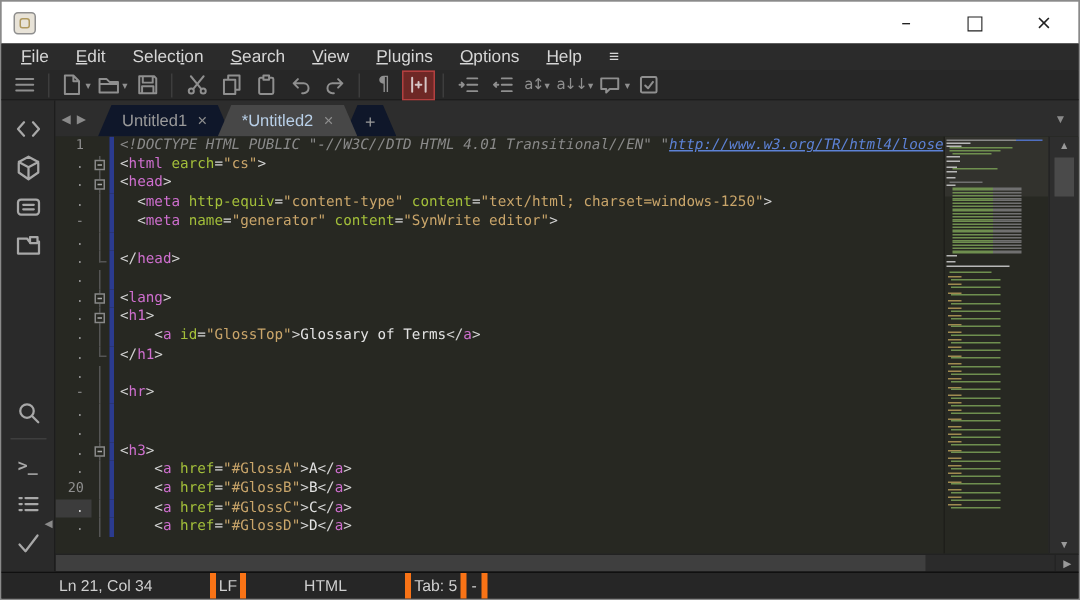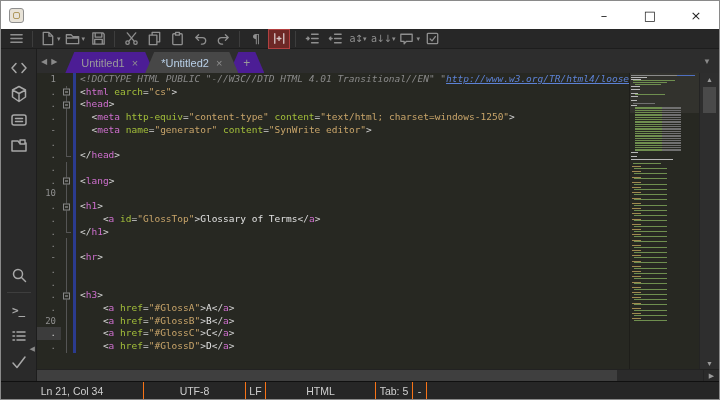--- a/index.html
+++ b/index.html
@@ -38,21 +38,21 @@
   .sspacer { flex:1 1 auto; }
   .sdivider { width:24px; height:1px; background:#3e3e3e; margin:4px 0; }
   .console-glyph { font-family:"DejaVu Sans Mono", monospace; font-size:11px; color:#a8a8a8; font-weight:bold; }
   .collapse-arrow { position:absolute; right:1px; bottom:28px; font-size:7px; color:#8a8a8a; }
 
   .content { flex:1 1 auto; display:flex; flex-direction:column; min-width:0; }
 
   
   .tabbar { height:24px; background:#2d2d2d; display:flex; align-items:flex-end; padding-left:4px; flex:0 0 auto; position:relative; }
   .tab-arrows { align-self:center; display:flex; gap:4px; margin-right:8px; font-size:8px; color:#8a8a8a; }
-  .tab { height:21px; padding:0 16px; display:flex; align-items:center; background:#4c1d95; clip-path:polygon(9px 0, calc(100% - 9px) 0, 100% 100%, 0 100%); margin-right:-9px; position:relative; z-index:1; }
+  .tab { height:21px; padding:0 16px; display:flex; align-items:center; background:#0f172a; clip-path:polygon(9px 0, calc(100% - 9px) 0, 100% 100%, 0 100%); margin-right:-9px; position:relative; z-index:1; }
   .tab .tlabel { font-size:11px; color:#9a9a9a; }
   .tab .tclose { font-size:11px; color:#8f8f8f; margin-left:7px; }
   .tab.active { background:#474747; z-index:2; }
   .tab.active .tlabel { color:#b9d0e8; }
   .tab.plus { padding:0 14px; z-index:0; }
   .tab.plus .tlabel { color:#9a9a9a; font-size:12px; }
   .tablist-arrow { position:absolute; right:8px; top:8px; font-size:8px; color:#8a8a8a; }
 
   
   .editor { flex:1 1 auto; position:relative; background:#272822; overflow:hidden; }
@@ -90,39 +90,50 @@
   .vscroll { position:absolute; top:0; bottom:0; right:0; width:20px; background:#2e2e2e; border-left:1px solid #242424; display:flex; flex-direction:column; align-items:center; }
   .varrow { height:12px; display:flex; align-items:center; justify-content:center; font-size:7px; color:#9a9a9a; width:100%; }
   .vthumb { position:absolute; top:14px; left:3px; right:3px; height:26px; background:#4a4a4a; }
   .vspacer { flex:1; }
   .hscroll { height:12px; background:#2b2b2b; border-top:1px solid #222; display:flex; flex:0 0 auto; }
   .hthumb { width:85%; background:#3f3f3f; }
   .harrow { margin-left:auto; width:16px; display:flex; align-items:center; justify-content:center; font-size:7px; color:#9a9a9a; border-left:1px solid #242424; }
 
   
   .statusbar { height:18px; background:#262626; border-top:1px solid #101010; display:flex; flex:0 0 auto; }
-  .scell { border-right:1px solid #f97316; display:flex; align-items:center; justify-content:center; font-size:10.5px; color:#cfcfcf; }
+  .scell { border-right:4px solid #f97316; display:flex; align-items:center; justify-content:center; font-size:10.5px; color:#cfcfcf; }
   .sc-caret { width:143px; } .sc-enc { width:102px; } .sc-ends { width:20px; }
   .sc-lexer { width:110px; } .sc-tab { width:37px; } .sc-wrap { width:14px; }
   .sc-fill { flex:1; border-right:none; }
 </style>
 </head>
 <body>
 
 <div class="window">
 
   <div class="titlebar">
     <span class="appicon"></span>
     <div class="wbtns">
       <span class="wbtn">–</span>
       <span class="wbtn">□</span>
       <span class="wbtn">×</span>
     </div>
   </div>
 
+  <div class="menubar">
+      <span class="menu-item"><u>F</u>ile</span>
+      <span class="menu-item"><u>E</u>dit</span>
+      <span class="menu-item">Select<u>i</u>on</span>
+      <span class="menu-item"><u>S</u>earch</span>
+      <span class="menu-item"><u>V</u>iew</span>
+      <span class="menu-item"><u>P</u>lugins</span>
+      <span class="menu-item"><u>O</u>ptions</span>
+      <span class="menu-item"><u>H</u>elp</span>
+      <span class="menu-item">≡</span>
+    </div>
 
   <div class="toolbar">
     <span class="tbtn">
       <svg width="17" height="17" viewBox="0 0 18 18">
           <path d="M3 5h12M3 9h12M3 13h12"></path>
         </svg>
     </span>
     <span class="tsep"></span>
     <span class="tbtn">
       <svg width="17" height="17" viewBox="0 0 18 18">
@@ -287,21 +298,20 @@
         <div class="rows" id="rows-host">
             <div class="erow"><span class="ln">1</span><span class="fold"></span><span class="bluebar"></span><span class="code"><span class="tk-c">&lt;!DOCTYPE HTML PUBLIC "-//W3C//DTD HTML 4.01 Transitional//EN" "</span><span class="tk-l">http://www.w3.org/TR/html4/loose.dtd"&gt;</span></span></div>
             <div class="erow"><span class="ln">.</span><span class="fold"><span class="fline"></span><span class="fbox"></span></span><span class="bluebar"></span><span class="code"><span class="tk-k">&lt;</span><span class="tk-t">html</span><span class="tk-k"> </span><span class="tk-a">earch</span><span class="tk-k">=</span><span class="tk-s">"cs"</span><span class="tk-k">&gt;</span></span></div>
             <div class="erow"><span class="ln">.</span><span class="fold"><span class="fline"></span><span class="fbox"></span></span><span class="bluebar"></span><span class="code"><span class="tk-k">&lt;</span><span class="tk-t">head</span><span class="tk-k">&gt;</span></span></div>
             <div class="erow"><span class="ln">.</span><span class="fold"><span class="fline"></span></span><span class="bluebar"></span><span class="code"><span class="tk-k">  &lt;</span><span class="tk-t">meta</span><span class="tk-k"> </span><span class="tk-a">http-equiv</span><span class="tk-k">=</span><span class="tk-s">"content-type"</span><span class="tk-k"> </span><span class="tk-a">content</span><span class="tk-k">=</span><span class="tk-s">"text/html; charset=windows-1250"</span><span class="tk-k">&gt;</span></span></div>
             <div class="erow"><span class="ln">-</span><span class="fold"><span class="fline"></span></span><span class="bluebar"></span><span class="code"><span class="tk-k">  &lt;</span><span class="tk-t">meta</span><span class="tk-k"> </span><span class="tk-a">name</span><span class="tk-k">=</span><span class="tk-s">"generator"</span><span class="tk-k"> </span><span class="tk-a">content</span><span class="tk-k">=</span><span class="tk-s">"SynWrite editor"</span><span class="tk-k">&gt;</span></span></div>
             <div class="erow"><span class="ln">.</span><span class="fold"><span class="fline"></span></span><span class="bluebar"></span></div>
             <div class="erow"><span class="ln">.</span><span class="fold"><span class="fend"></span></span><span class="bluebar"></span><span class="code"><span class="tk-k">&lt;/</span><span class="tk-t">head</span><span class="tk-k">&gt;</span></span></div>
             <div class="erow"><span class="ln">.</span><span class="fold"><span class="fline"></span></span><span class="bluebar"></span><span class="code"></span></div>
             <div class="erow"><span class="ln">.</span><span class="fold"><span class="fline"></span><span class="fbox"></span></span><span class="bluebar"></span><span class="code"><span class="tk-k">&lt;</span><span class="tk-t">lang</span><span class="tk-k">&gt;</span></span></div>
-            <div class="erow"><span class="ln">10</span><span class="fold"><span class="fline"></span></span><span class="bluebar"></span><span class="code"></span></div>
             <div class="erow"><span class="ln">.</span><span class="fold"><span class="fline"></span><span class="fbox"></span></span><span class="bluebar"></span><span class="code"><span class="tk-k">&lt;</span><span class="tk-t">h1</span><span class="tk-k">&gt;</span></span></div>
             <div class="erow"><span class="ln">.</span><span class="fold"><span class="fline"></span></span><span class="bluebar"></span><span class="code"><span class="tk-k">    &lt;</span><span class="tk-t">a</span><span class="tk-k"> </span><span class="tk-a">id</span><span class="tk-k">=</span><span class="tk-s">"GlossTop"</span><span class="tk-k">&gt;</span><span class="tk-x">Glossary of Terms</span><span class="tk-k">&lt;/</span><span class="tk-t">a</span><span class="tk-k">&gt;</span></span></div>
             <div class="erow"><span class="ln">.</span><span class="fold"><span class="fend"></span></span><span class="bluebar"></span><span class="code"><span class="tk-k">&lt;/</span><span class="tk-t">h1</span><span class="tk-k">&gt;</span></span></div>
             <div class="erow"><span class="ln">.</span><span class="fold"><span class="fline"></span></span><span class="bluebar"></span><span class="code"></span></div>
             <div class="erow"><span class="ln">-</span><span class="fold"><span class="fline"></span></span><span class="bluebar"></span><span class="code"><span class="tk-k">&lt;</span><span class="tk-t">hr</span><span class="tk-k">&gt;</span></span></div>
             <div class="erow"><span class="ln">.</span><span class="fold"><span class="fline"></span></span><span class="bluebar"></span><span class="code"></span></div>
             <div class="erow"><span class="ln">.</span><span class="fold"><span class="fline"></span></span><span class="bluebar"></span></div>
             <div class="erow"><span class="ln">.</span><span class="fold"><span class="fline"></span><span class="fbox"></span></span><span class="bluebar"></span><span class="code"><span class="tk-k">&lt;</span><span class="tk-t">h3</span><span class="tk-k">&gt;</span></span></div>
             <div class="erow"><span class="ln">.</span><span class="fold"><span class="fline"></span></span><span class="bluebar"></span><span class="code"><span class="tk-k">    &lt;</span><span class="tk-t">a</span><span class="tk-k"> </span><span class="tk-a">href</span><span class="tk-k">=</span><span class="tk-s">"#GlossA"</span><span class="tk-k">&gt;</span><span class="tk-x">A</span><span class="tk-k">&lt;/</span><span class="tk-t">a</span><span class="tk-k">&gt;</span></span></div>
             <div class="erow"><span class="ln">20</span><span class="fold"><span class="fline"></span></span><span class="bluebar"></span><span class="code"><span class="tk-k">    &lt;</span><span class="tk-t">a</span><span class="tk-k"> </span><span class="tk-a">href</span><span class="tk-k">=</span><span class="tk-s">"#GlossB"</span><span class="tk-k">&gt;</span><span class="tk-x">B</span><span class="tk-k">&lt;/</span><span class="tk-t">a</span><span class="tk-k">&gt;</span></span></div>
@@ -425,20 +435,19 @@
 
       <div class="hscroll">
         <div class="hthumb"></div>
         <span class="harrow">▶</span>
       </div>
     </div>
   </div>
 
   <div class="statusbar">
     <span class="scell sc-caret">Ln 21, Col 34</span>
-    <span class="scell sc-enc">UTF-8</span>
     <span class="scell sc-ends">LF</span>
     <span class="scell sc-lexer">HTML</span>
     <span class="scell sc-tab">Tab: 5</span>
     <span class="scell sc-wrap">-</span>
     <span class="scell sc-fill"></span>
   </div>
 </div>
 
 </body></html>

